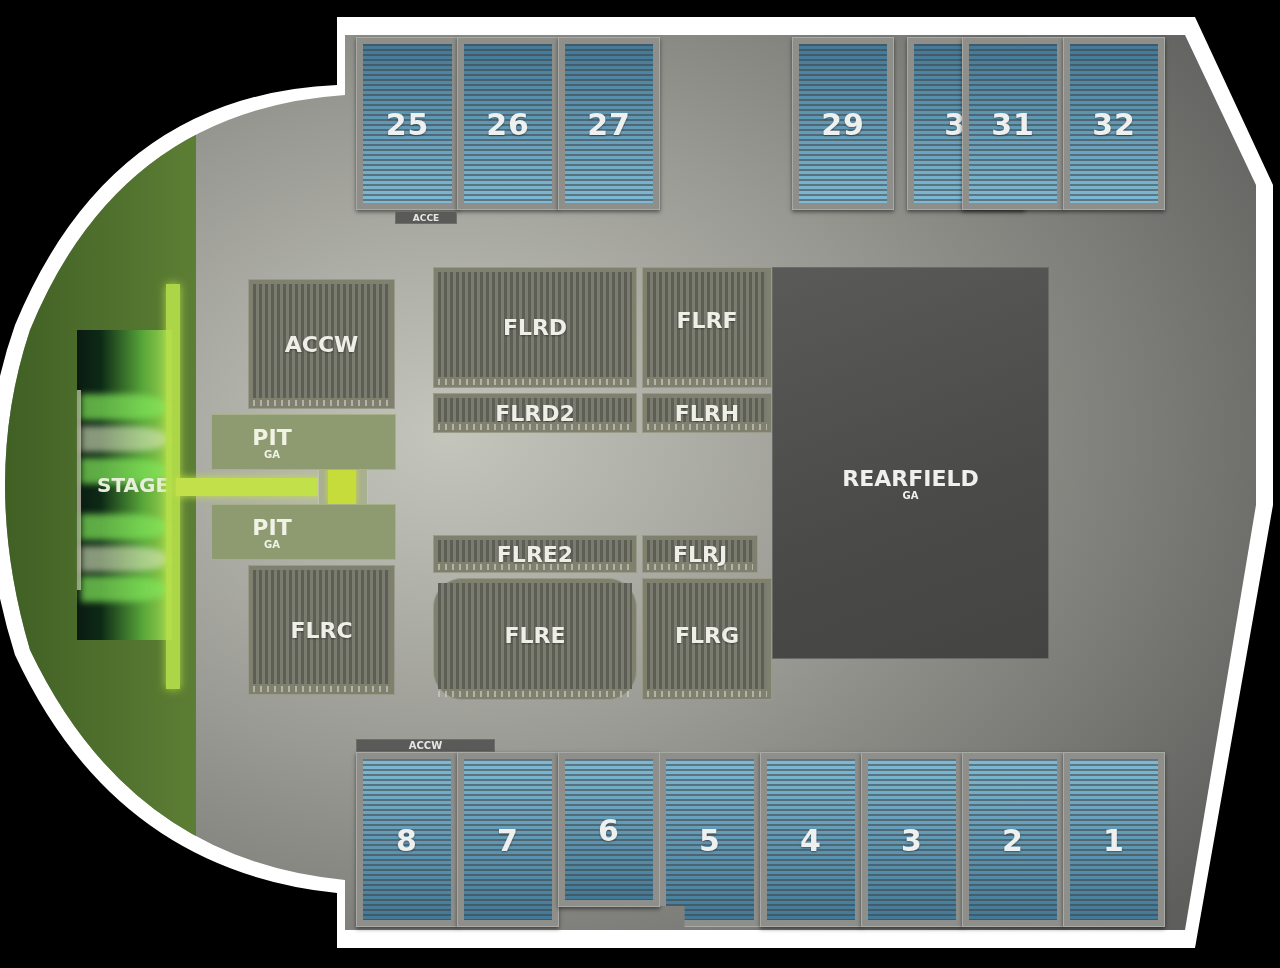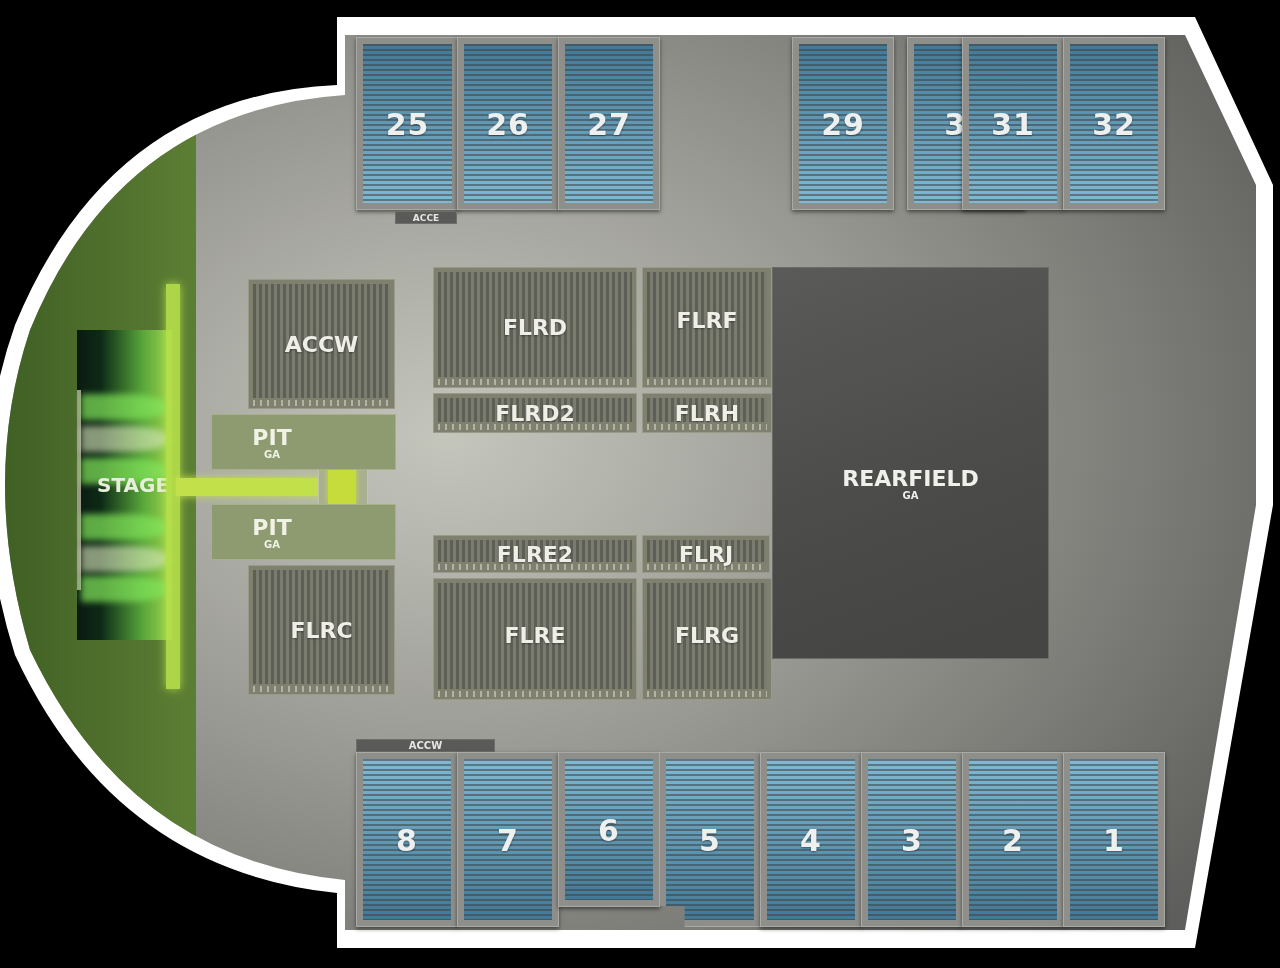--- a/index.html
+++ b/index.html
@@ -116,26 +116,26 @@
   <div class="flr" style="left:642px;top:267px;width:130px;height:121px;">
     <div class="cols"></div>
       <div class="rowlab"></div>
     <div class="flr-label" style="top:52px">FLRF</div>
   </div>
   <div class="flr" style="left:433px;top:535px;width:204px;height:38px;">
     <div class="cols"></div>
       <div class="rowlab"></div>
     <div class="flr-label">FLRE2</div>
   </div>
-  <div class="flr" style="left:642px;top:535px;width:128px;height:38px;">
+  <div class="flr" style="left:642px;top:535px;width:116px;height:38px;">
     <div class="cols"></div>
       <div class="rowlab"></div>
     <div class="flr-label">FLRJ</div>
   </div>
-  <div class="flr" style="left:433px;top:578px;width:204px;height:122px;">
+  <div class="flr" style="left:433px;top:578px;width:204px;height:122px;border-radius:29px;">
     <div class="cols"></div>
       <div class="rowlab"></div>
     <div class="flr-label" style="top:56px">FLRE</div>
   </div>
   <div class="flr" style="left:642px;top:578px;width:130px;height:122px;">
     <div class="cols"></div>
       <div class="rowlab"></div>
     <div class="flr-label" style="top:56px">FLRG</div>
   </div>
 

